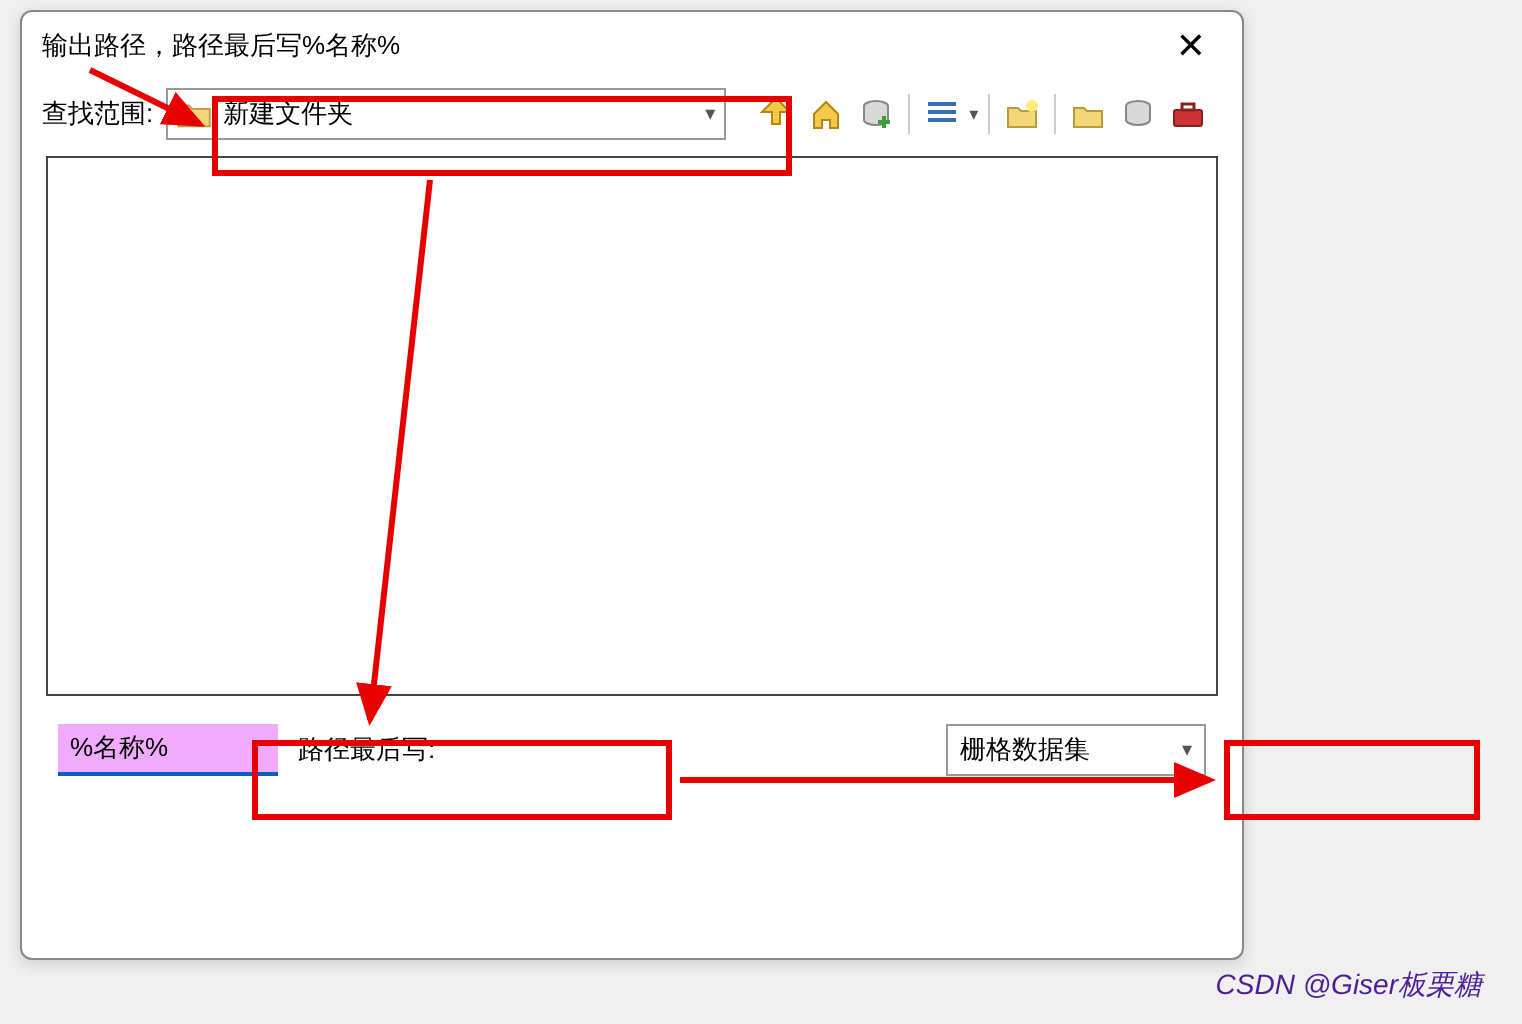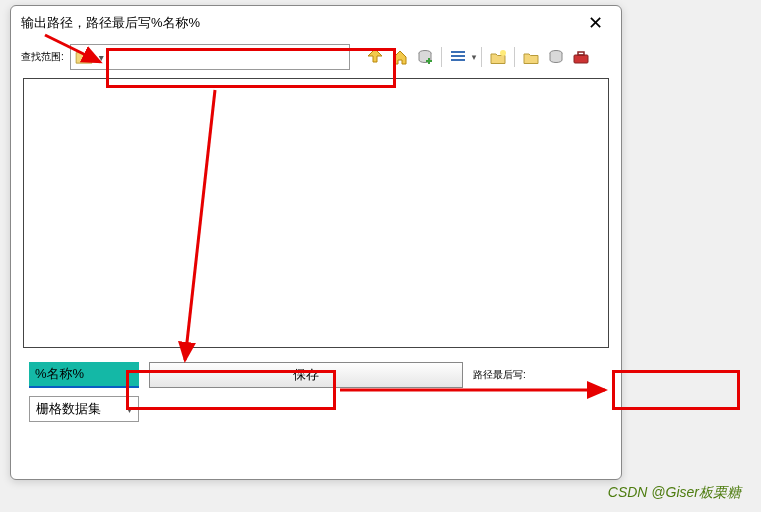--- a/index.html
+++ b/index.html
@@ -2,53 +2,54 @@
 <html><head>
   <meta charset="utf-8">
   <style>
     * { box-sizing: border-box; margin: 0; padding: 0; }
     body { font-family: "Microsoft YaHei", sans-serif; font-size: 13px; background: #f0f0f0; width: 761px; height: 512px; position: relative; }
     .dialog { position: absolute; top: 5px; left: 10px; width: 612px; height: 475px; background: #fff; border: 1px solid #888; border-radius: 6px; box-shadow: 0 2px 8px rgba(0,0,0,0.15); }
     .titlebar { display: flex; justify-content: space-between; align-items: center; padding: 6px 10px; }
     .titlebar .title { font-size: 13px; }
     .close-btn { font-size: 18px; cursor: pointer; padding: 0 8px; font-family: Arial; }
     .toolbar-row { display: flex; align-items: center; padding: 4px 10px 6px; gap: 6px; }
-    .label-text { font-size: 10px; }
+    .label-text { font-size: 13px; }
     .folder-select { display: flex; align-items: center; background: #fff; border: 1px solid #999; width: 280px; height: 26px; padding: 0 4px; position: relative; }
     .folder-select .folder-icon { width: 18px; height: 14px; margin-right: 6px; }
     .folder-select .folder-text { flex: 1; font-size: 13px; }
     .folder-select .chevron { font-size: 10px; color: #555; }
     .icon-group { display: flex; align-items: center; gap: 3px; margin-left: 8px; }
     .tb-icon { width: 22px; height: 22px; display: flex; align-items: center; justify-content: center; cursor: pointer; }
     .sep { width: 1px; height: 20px; background: #ccc; margin: 0 2px; }
     .file-area { margin: 2px 12px; height: 270px; border: 1px solid #444; background: #fff; }
     .bottom-grid { display: grid; grid-template-columns: 110px 1fr 130px; gap: 8px 10px; padding: 12px 18px 0; align-items: center; }
     .name-input { width: 100%; height: 26px; border: 1px solid #999; padding: 0 6px; font-size: 13px; font-family: inherit; }
-    .name-input.underline { border: none; border-bottom: 2px solid #0a5dc2; background: #14b8a6; }
+    .name-input.underline { border: none; border-bottom: 2px solid #0a5dc2; background: #f0abfc; }
     .type-select { width: 100%; height: 26px; border: 1px solid #999; background: #fff; display: flex; align-items: center; padding: 4px 6px; justify-content: space-between; }
     .btn { height: 26px; border: 1px solid #888; background: linear-gradient(#fefefe,#e6e6e6); cursor: pointer; font-size: 13px; font-family: inherit; display: flex; align-items: center; justify-content: center; }
     .red-box { position: absolute; border: 3px solid #e60000; pointer-events: none; }
     .arrow-svg { position: absolute; pointer-events: none; }
-    .watermark { position: absolute; right: 20px; bottom: 10px; color: #4d7c0f; font-size: 14px; font-style: italic; }
+    .watermark { position: absolute; right: 20px; bottom: 10px; color: #4c1d95; font-size: 14px; font-style: italic; }
   </style>
 </head>
 <body>
 
 <div class="dialog">
   <div class="titlebar">
     <span class="title">输出路径，路径最后写%名称%</span>
     <span class="close-btn">✕</span>
   </div>
 
   <div class="toolbar-row">
     <span class="label-text">查找范围:</span>
     <div class="folder-select">
       <svg class="folder-icon" viewBox="0 0 20 16">
           <path fill="#f4d67a" stroke="#b89b3a" d="M1 3 h6 l2 2 h10 v10 h-18 z"></path>
         </svg>
+      <span class="folder-text">新建文件夹</span>
       <span class="chevron">▾</span>
     </div>
     <div class="icon-group">
       <span class="tb-icon">
           <svg width="18" height="18" viewBox="0 0 18 18">
             <path fill="#f2c94c" stroke="#b8860b" d="M2 8 h5 v6 h4 v-6 h5 l-7-7 z"></path>
           </svg>
         </span>
       <span class="tb-icon">
           <svg width="18" height="18" viewBox="0 0 18 18">
@@ -96,21 +97,20 @@
             <rect x="6" y="4" width="6" height="3" fill="none" stroke="#822" stroke-width="1.5"></rect>
           </svg>
         </span>
     </div>
   </div>
 
   <div class="file-area"></div>
 
   <div class="bottom-grid">
     <input class="name-input underline" value="%名称%" style="">
-    <button class="btn">保存</button>
 
     <span class="label-text">路径最后写:</span>
     <div class="type-select">
       <span>栅格数据集</span>
       <span style="font-size:10px;color:#555">▾</span>
     </div>
   </div>
 </div>
 
 <div class="red-box" style="top:48px;left:106px;width:290px;height:40px;"></div>

